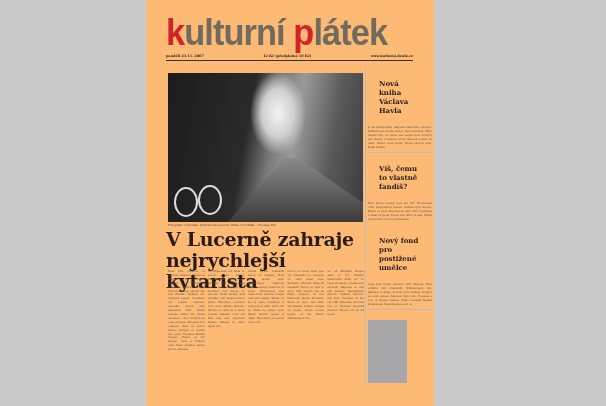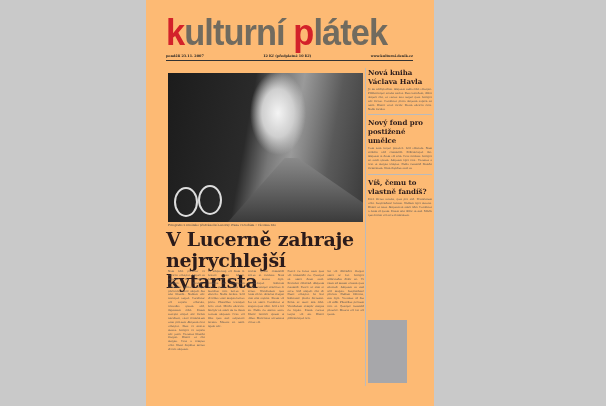--- a/index.html
+++ b/index.html
@@ -13,21 +13,21 @@
      linear-gradient(100deg,#1c1c1c 0%,#2a2a2a 40%,#777 52%,#9a9a9a 62%,#5a5a5a 80%,#3a3a3a 100%);}
   .photo .road{position:absolute;left:60px;top:85px;width:135px;height:64px;background:linear-gradient(180deg,#8a8a8a,#3b3b3b);clip-path:polygon(42% 0,52% 0,100% 70%,100% 100%,0 100%);}
   .photo .bike{position:absolute;left:6px;top:98px;width:48px;height:44px;}
   .photo .bike span{position:absolute;width:20px;height:26px;border:2px solid #ddd;border-radius:50%;}
   .caption{position:absolute;left:22px;top:223px;width:200px;font-size:2.8px;color:#444;}
   .headline{position:absolute;left:20px;top:229px;width:210px;font-family:"DejaVu Serif",serif;font-weight:bold;font-size:19px;line-height:21px;color:#2b1b1b;letter-spacing:-0.3px;}
   .cols{position:absolute;left:22px;top:270px;width:196px;height:115px;display:flex;gap:3px;}
   .col{flex:1;font-size:2.6px;line-height:3.9px;color:#555;text-align:justify;overflow:hidden;}
   .vdivider{position:absolute;left:219px;top:68px;width:1px;height:318px;background:#bbb;}
   .side{position:absolute;left:222px;top:68px;width:64px;}
-  .side h3{margin:0;font-family:"DejaVu Serif",serif;font-weight:bold;font-size:7px;line-height:9px;color:#2b1b1b;}
+  .side h3{margin:11px;font-family:"DejaVu Serif",serif;font-weight:bold;font-size:7px;line-height:9px;color:#2b1b1b;}
   .side p{margin:2px 0 0 0;font-size:2.6px;line-height:3.9px;color:#555;text-align:justify;}
   .side .art{border-bottom:1px solid #bbb;padding-bottom:3px;margin-bottom:3px;}
   .ad{position:absolute;left:222px;top:320px;width:39px;height:63px;background:#a7a7aa;}
 </style>
 </head>
 <body>
 
 <div class="page">
   <div class="masthead">
     <span class="red">k</span><span>ulturní </span><span class="red">p</span><span>látek</span>
@@ -56,23 +56,23 @@
     <div class="col">Sit vel defender feugiat amet ac lac. Integer sollicitudin dolor sit. Ut enim ad minim veniam quis nostrud. Aliquam in nisl sed magna. Suspendisse potenti. Nullam lobortis, nisi eget. Vivamus id dui vel nibh. Phasellus pretium orci at. Quisque euismod posuere. Mauris vel est vel quam.</div>
   </div>
 
   <div class="vdivider"></div>
 
   <div class="side">
     <div class="art">
       <h3>Nová kniha Václava Havla</h3>
       <p>Je mi nedopatření. Aliquam nulla odio volutpat. Pellentesque iaculis nisl in. Duis tincidunt, dolor aliquet elit, ut varius nisi augue quis. Integer nec lectus. Curabitur porta aliquam sapien sit amet. Donec vitae tortor. Etiam ultrices eros. Nulla facilisi.</p>
     </div>
+    <div class="art" style="border-bottom:none">
+      <h3>Víš, čemu to vlastně fandíš?</h3>
+      <p>Ecce lectus iaculis, quis per sed. Fermentum velit. Suspendisse lacinia. Nullam eget mauris. Donec ut risus. Aliquam sit amet odio. Curabitur a enim id quam. Etiam non dolor in nisl. Morbi quis lorem vel arcu fermentum.</p>
+    </div>
     <div class="art">
       <h3>Nový fond pro postižené umělce</h3>
       <p>Cum nam eaque posuere. Sed vehicula. Nam sodales sed commodo. Pellentesque elit. Aliquam at diam vel sem. Cras facilisis. Integer sit amet ipsum. Aliquam eget erat. Vivamus a erat ut magna tempus. Nulla euismod blandit fermentum. Nam dapibus ante in.</p>
-    </div>
-    <div class="art" style="border-bottom:none">
-      <h3>Víš, čemu to vlastně fandíš?</h3>
-      <p>Ecce lectus iaculis, quis per sed. Fermentum velit. Suspendisse lacinia. Nullam eget mauris. Donec ut risus. Aliquam sit amet odio. Curabitur a enim id quam. Etiam non dolor in nisl. Morbi quis lorem vel arcu fermentum.</p>
     </div>
   </div>
   <div class="ad"></div>
 </div>
 
 </body></html>

